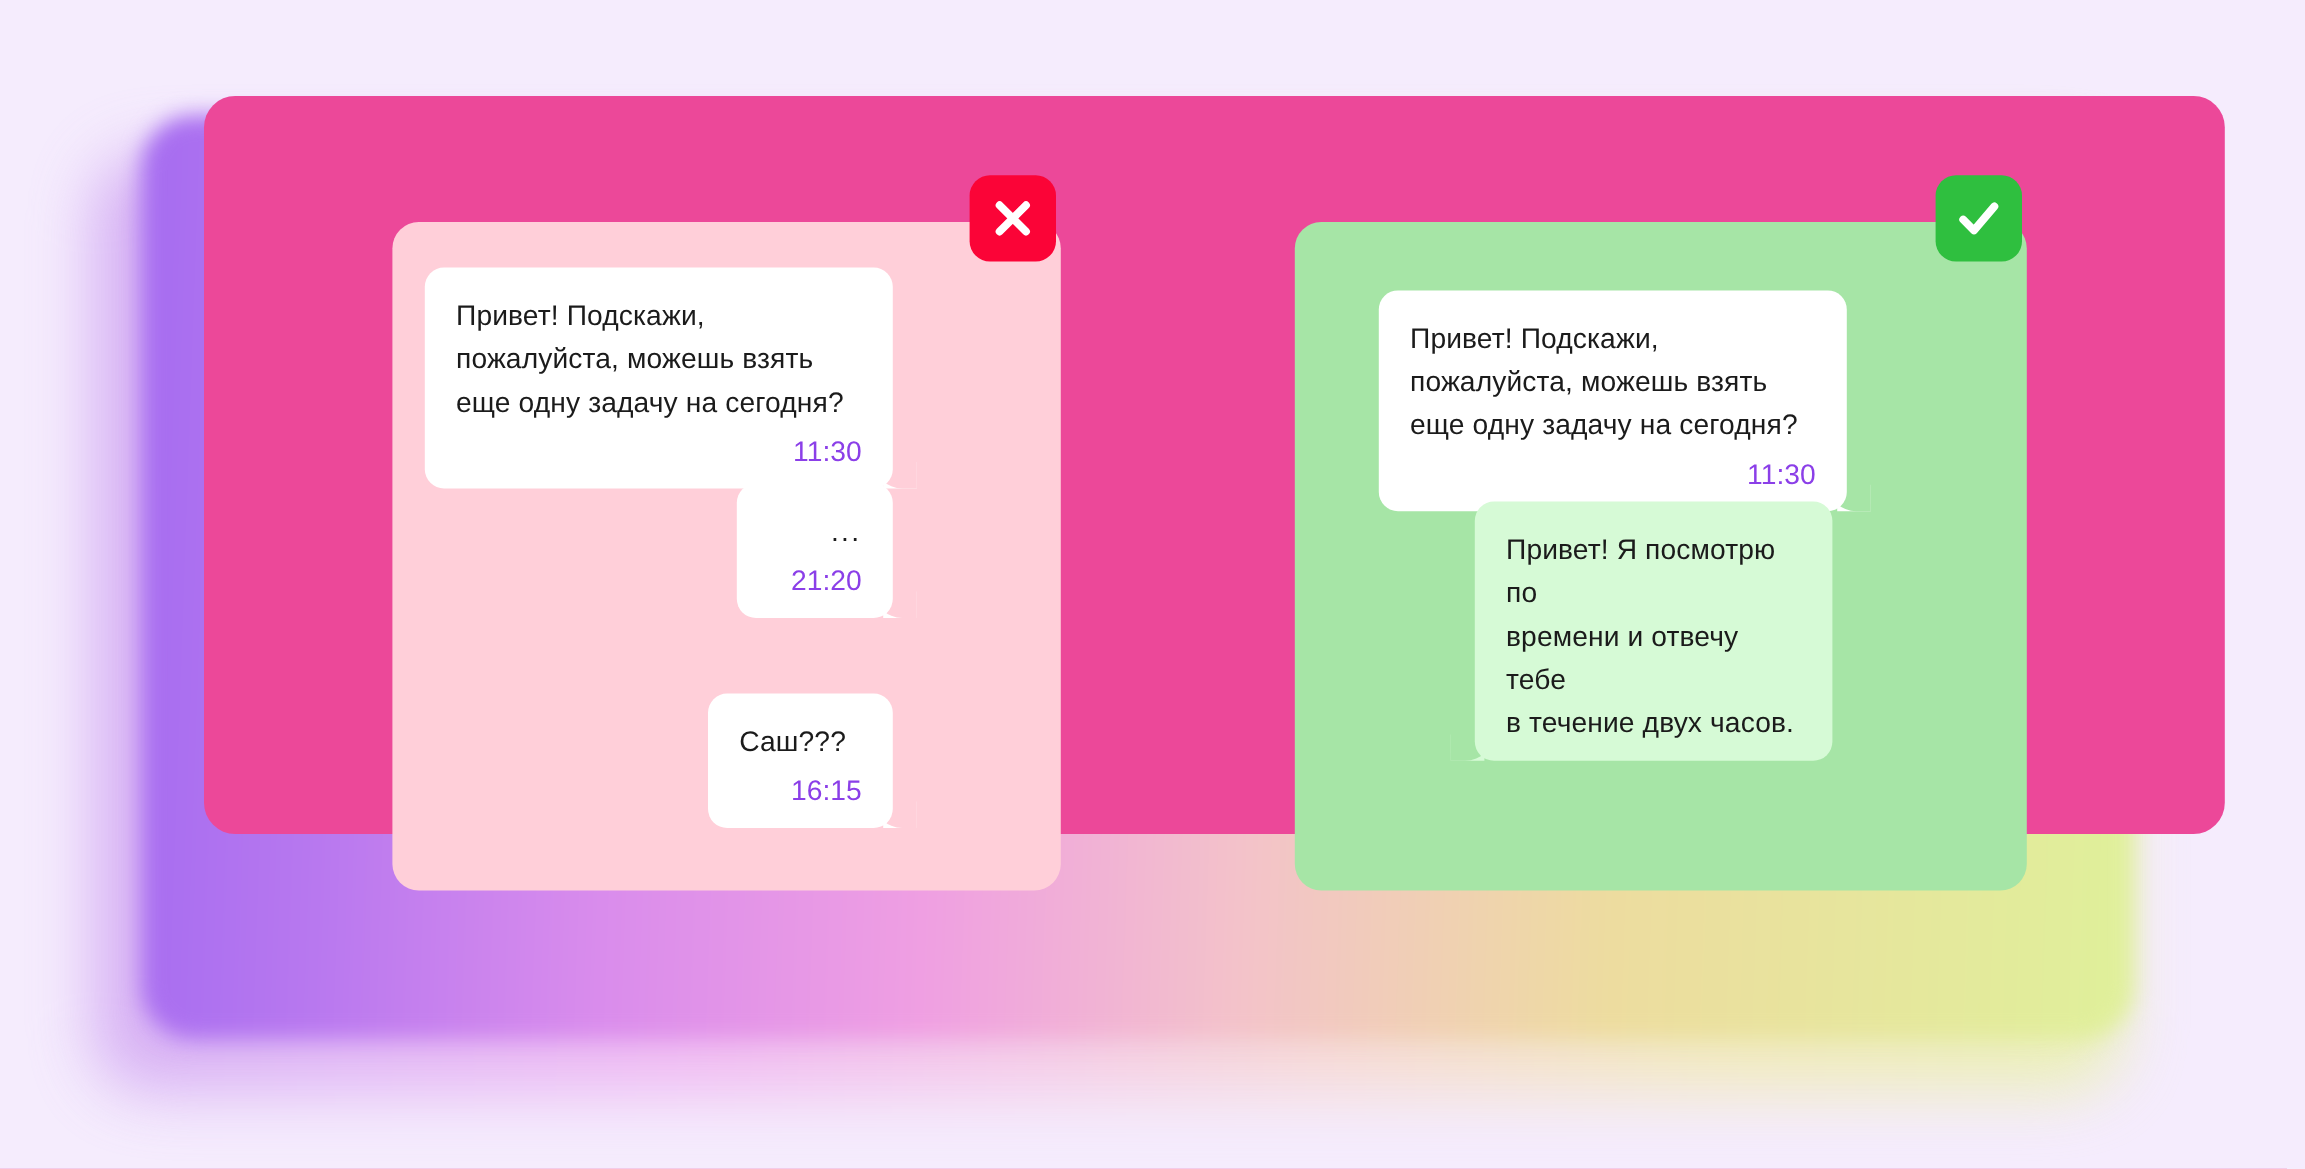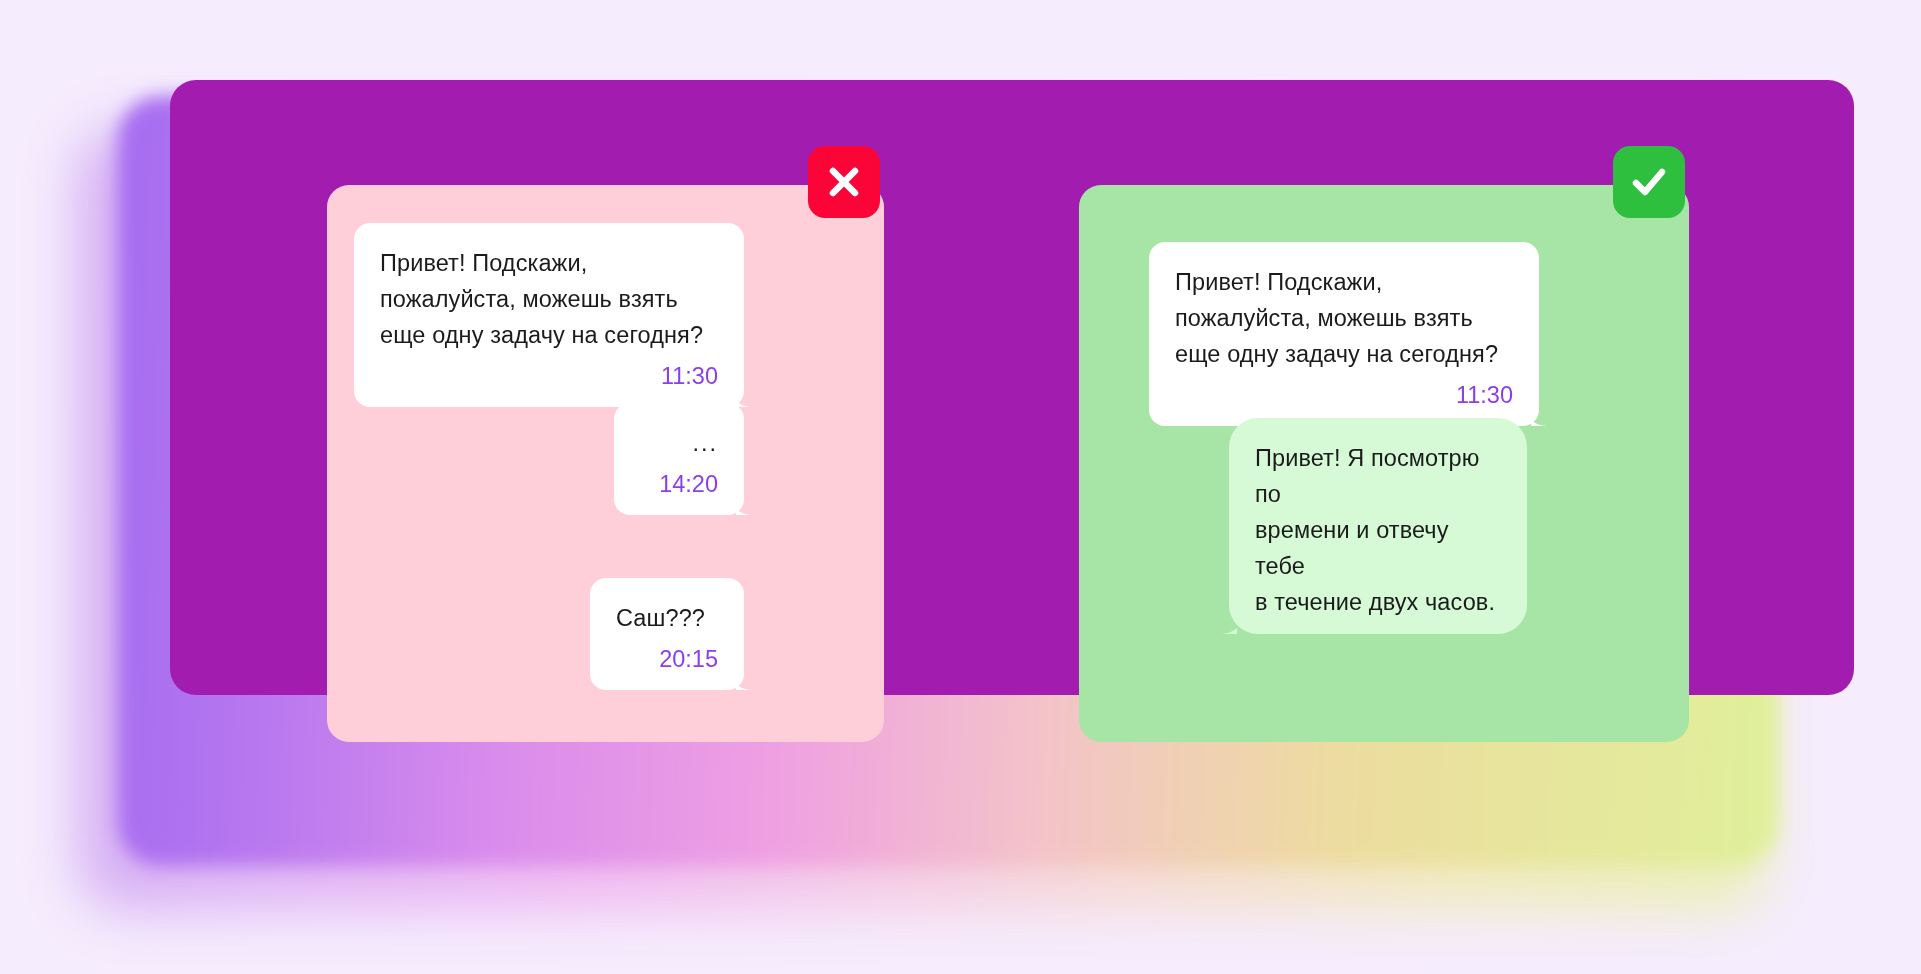--- a/index.html
+++ b/index.html
@@ -53,21 +53,21 @@
     filter: blur(9px);
   }
 
   
   .card {
     position: absolute;
     left: 170px;
     top: 80px;
     width: 1684px;
     height: 615px;
-    background: #a21caf;
+    background: #ec4899;
     border-radius: 26px;
   }
 
   
   .panel {
     position: absolute;
     border-radius: 22px;
   }
   .panel-bad {
     left: 157px;
@@ -149,21 +149,21 @@
     width: 36px;
     height: 36px;
     border-bottom-left-radius: 24px;
   }
 
   
   .b-white { background: #ffffff; }
   .b-white .tail-br::before,
   .b-white .tail-bl::before { box-shadow: 0 14px 0 0 #ffffff; }
   
-  .b-mint { background: #d6fad6; border-radius: 29px; }
+  .b-mint { background: #d6fad6; }
   .b-mint .tail-bl::before { box-shadow: 0 14px 0 0 #d6fad6; }
 
   
   .bb-1 { left: 27px;  top: 38px;  width: 390px; }
   .bb-2 { left: 287px; top: 218px; width: 130px; }
   .bb-3 { left: 263px; top: 355px; width: 154px; margin-top: 38px; }
 
   .gb-1 { left: 70px;  top: 57px;  width: 390px; }
   .gb-2 { left: 150px; top: 233px; width: 298px; }
 </style>
@@ -180,27 +180,27 @@
     <div class="bubble b-white bb-1">
       <div class="msg">Привет! Подскажи,
 пожалуйста, можешь взять
 еще одну задачу на сегодня?</div>
       <div class="time">11:30</div>
       <span class="tail tail-br"></span>
     </div>
 
     <div class="bubble b-white bb-2">
       <div class="msg dots">...</div>
-      <div class="time">14:20</div>
+      <div class="time">21:20</div>
       <span class="tail tail-br"></span>
     </div>
 
     <div class="bubble b-white bb-3">
       <div class="msg">Саш???</div>
-      <div class="time">20:15</div>
+      <div class="time">16:15</div>
       <span class="tail tail-br"></span>
     </div>
   </div>
 
   <div class="panel panel-good">
 
     <div class="bubble b-white gb-1">
       <div class="msg">Привет! Подскажи,
 пожалуйста, можешь взять
 еще одну задачу на сегодня?</div>

